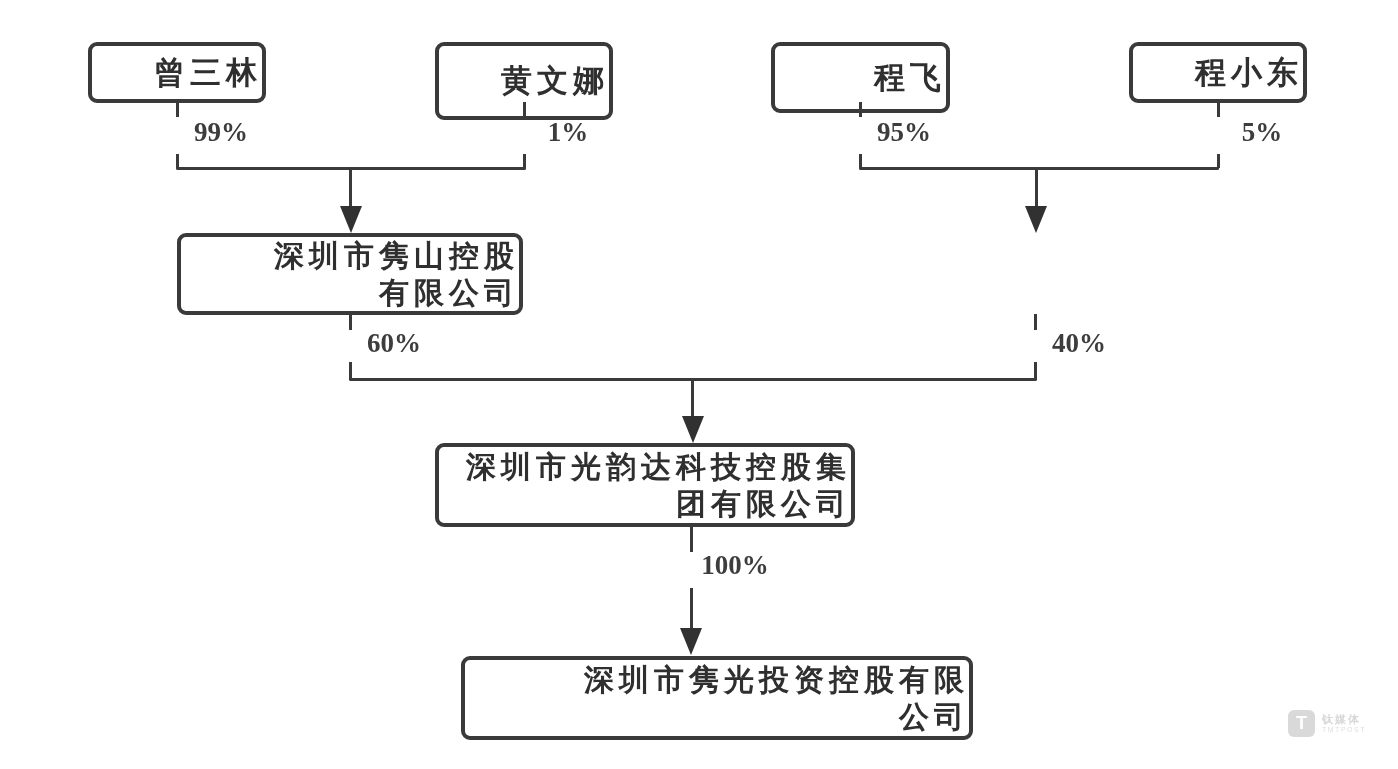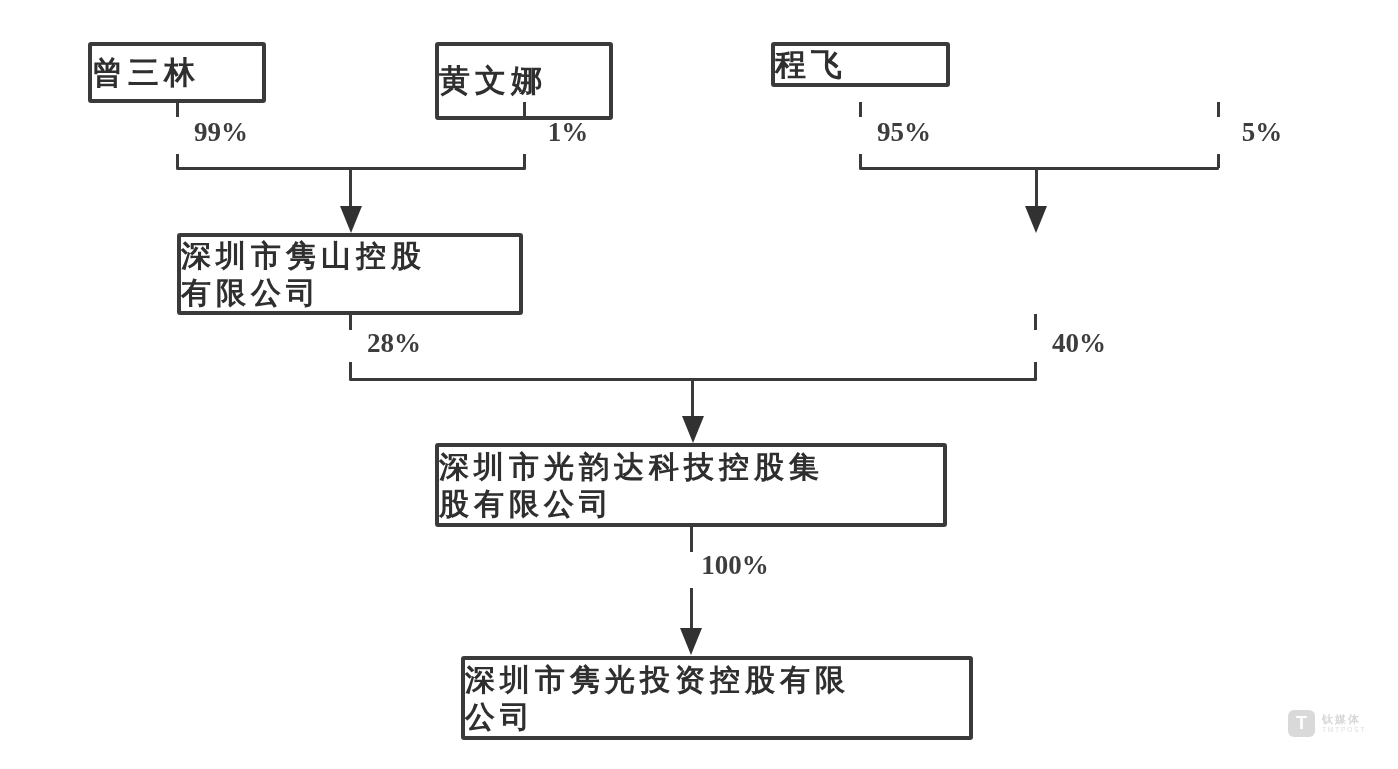--- a/index.html
+++ b/index.html
@@ -7,25 +7,25 @@
     position: relative;
     width: 1398px; height: 769px;
     background: #ffffff;
     overflow: hidden;
     font-family: "Liberation Serif", serif;
   }
   .node {
     position: absolute;
     box-sizing: border-box;
     border: 4px solid #3a3a3a;
-    border-radius: 3px;
+    border-radius: 9px;
     background: #ffffff;
     display: flex;
     flex-direction: column;
-    align-items: flex-start;
+    align-items: flex-end;
     justify-content: center;
     text-align: center;
     color: #2f2f2f;
     font-weight: 700;
   }
   .node.lv1 { font-size: 31px; letter-spacing: 5px; }
   .node.lv2, .node.lv3, .node.lv4 { font-size: 30px; letter-spacing: 5px; line-height: 37px; }
   .node span { display: block; white-space: nowrap; }
   .pct {
     position: absolute;
@@ -84,22 +84,25 @@
 <body>
 
 <div class="canvas">
 
   <div class="node lv1" style="left:88px; top:42px; width:178px; height:61px;">
     <span>曾三林</span>
   </div>
   <div class="node lv1" style="left:435px; top:42px; width:178px; height:78px;">
     <span>黄文娜</span>
   </div>
-  <div class="node lv1" style="left:771px; top:42px; width:179px; height:45px;">
+  <div class="node lv1" style="left:771px; top:42px; width:179px; height:71px;">
     <span>程飞</span>
+  </div>
+  <div class="node lv1" style="left:1129px; top:42px; width:178px; height:61px;">
+    <span>程小东</span>
   </div>
 
   <div class="vline" style="left:175.5px; top:102px; height:15px;"></div>
   <div class="vline" style="left:522.5px; top:102px; height:15px;"></div>
   <div class="vline" style="left:859px;   top:102px; height:15px;"></div>
   <div class="vline" style="left:1216.5px;top:102px; height:15px;"></div>
 
   <div class="pct" style="left:177px; top:117px;">99%</div>
   <div class="pct" style="left:524px; top:117px;">1%</div>
   <div class="pct" style="left:860px; top:117px;">95%</div>
@@ -118,32 +121,32 @@
   <div class="arrowhead" style="left:1025px;  top:206px;"></div>
 
   <div class="node lv2" style="left:177px; top:233px; width:346px; height:82px;">
     <span>深圳市隽山控股</span>
     <span>有限公司</span>
   </div>
 
   <div class="vline" style="left:348.5px; top:314px; height:16px;"></div>
   <div class="vline" style="left:1033.5px;top:314px; height:16px;"></div>
 
-  <div class="pct" style="left:350px;  top:328px;">28%</div>
+  <div class="pct" style="left:350px;  top:328px;">60%</div>
   <div class="pct" style="left:1035px; top:328px;">40%</div>
 
   <div class="vline" style="left:348.5px; top:362px; height:18px;"></div>
   <div class="vline" style="left:1033.5px;top:362px; height:18px;"></div>
   <div class="hline" style="left:348.5px; top:378px; width:688px;"></div>
   <div class="vline" style="left:691px;   top:379px; height:39px;"></div>
   <div class="arrowhead" style="left:681.5px; top:416px;"></div>
 
-  <div class="node lv3" style="left:435px; top:443px; width:512px; height:84px;">
+  <div class="node lv3" style="left:435px; top:443px; width:420px; height:84px;">
     <span>深圳市光韵达科技控股集</span>
-    <span>股有限公司</span>
+    <span>团有限公司</span>
   </div>
 
   <div class="vline" style="left:689.5px; top:526px; height:26px;"></div>
   <div class="pct" style="left:691px; top:550px;">100%</div>
   <div class="vline" style="left:689.5px; top:588px; height:42px;"></div>
   <div class="arrowhead" style="left:680px; top:628px;"></div>
 
   <div class="node lv4" style="left:461px; top:656px; width:512px; height:84px;">
     <span>深圳市隽光投资控股有限</span>
     <span>公司</span>

